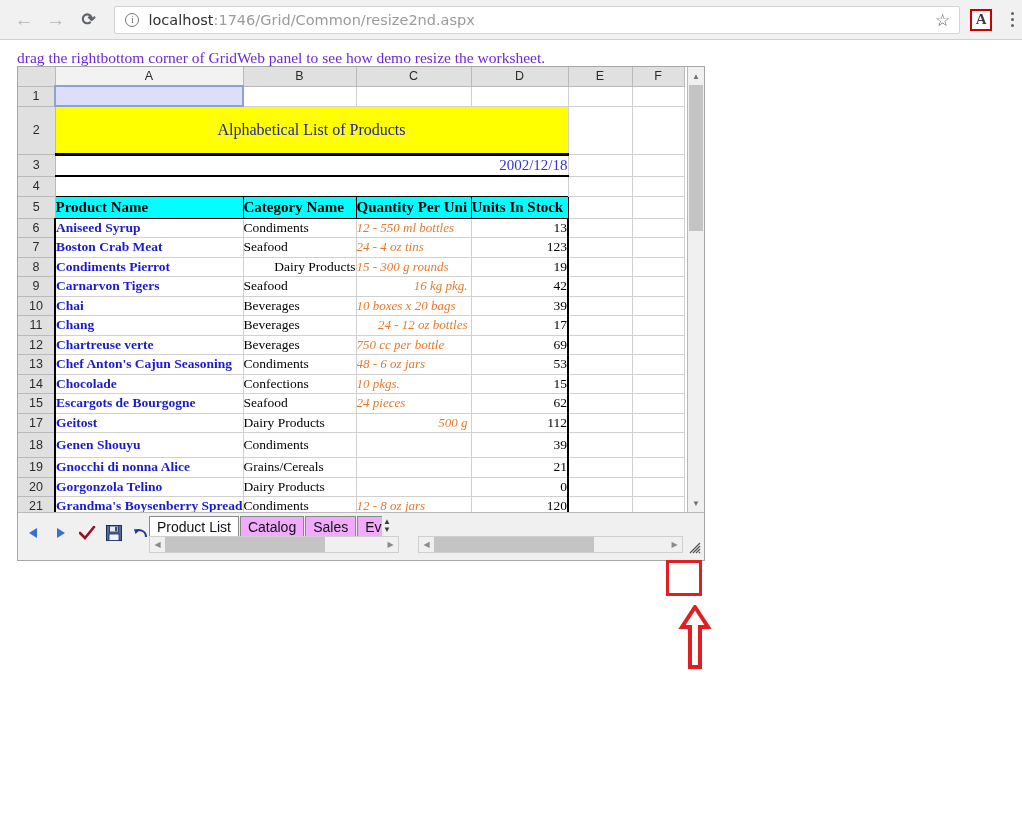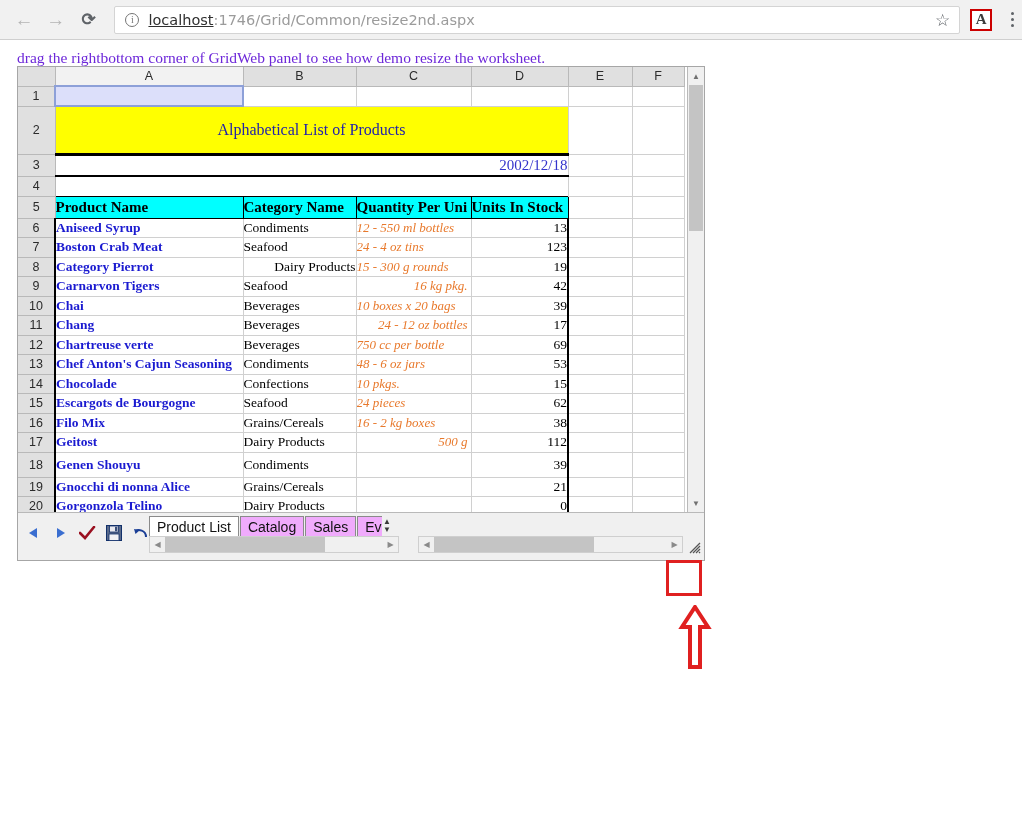--- a/index.html
+++ b/index.html
@@ -43,21 +43,21 @@
     width: 14px; height: 14px; margin-left: 10px; margin-right: 9px;
     border: 1.3px solid #757575; border-radius: 50%;
     color: #757575; font-size: 10px; line-height: 11.5px;
     text-align: center; font-family: "Liberation Serif", serif;
     flex: 0 0 auto;
   }
   #url-text {
     font-size: 14.5px; color: #9b9b9b; white-space: nowrap;
     font-family: "DejaVu Sans", sans-serif;
   }
-  #url-text .host { color: #303030; text-decoration: underline; }
+  #url-text .host { color: #303030; }
   #star-icon {
     position: absolute; right: 9px; top: 4px;
     font-size: 17px; color: #5f6368; line-height: 20px;
   }
   #pdf-ext {
     margin-left: 10px; width: 22px; height: 22px;
     background: #ffffff; border: 2px solid #cc0000;
     display: flex; align-items: center; justify-content: center;
   }
   #pdf-glyph {
@@ -357,21 +357,21 @@
               <td class="rowhdr">7</td>
               <td class="cell c-name thickL">Boston Crab Meat</td>
               <td class="cell c-cat">Seafood</td>
               <td class="cell c-qty">24 - 4 oz tins</td>
               <td class="cell c-units thickR">123</td>
               <td class="cell"></td>
               <td class="cell"></td>
             </tr>
             <tr style="height:19.5px">
               <td class="rowhdr">8</td>
-              <td class="cell c-name thickL">Category Pierrot</td>
+              <td class="cell c-name thickL">Condiments Pierrot</td>
               <td class="cell c-cat r">Dairy Products</td>
               <td class="cell c-qty">15 - 300 g rounds</td>
               <td class="cell c-units thickR">19</td>
               <td class="cell"></td>
               <td class="cell"></td>
             </tr>
             <tr style="height:19.5px">
               <td class="rowhdr">9</td>
               <td class="cell c-name thickL">Carnarvon Tigers</td>
               <td class="cell c-cat">Seafood</td>
@@ -424,29 +424,20 @@
               <td class="cell c-units thickR">15</td>
               <td class="cell"></td>
               <td class="cell"></td>
             </tr>
             <tr style="height:19.5px">
               <td class="rowhdr">15</td>
               <td class="cell c-name thickL">Escargots de Bourgogne</td>
               <td class="cell c-cat">Seafood</td>
               <td class="cell c-qty">24 pieces</td>
               <td class="cell c-units thickR">62</td>
-              <td class="cell"></td>
-              <td class="cell"></td>
-            </tr>
-            <tr style="height:19.5px">
-              <td class="rowhdr">16</td>
-              <td class="cell c-name thickL">Filo Mix</td>
-              <td class="cell c-cat">Grains/Cereals</td>
-              <td class="cell c-qty">16 - 2 kg boxes</td>
-              <td class="cell c-units thickR">38</td>
               <td class="cell"></td>
               <td class="cell"></td>
             </tr>
             <tr style="height:19.5px">
               <td class="rowhdr">17</td>
               <td class="cell c-name thickL">Geitost</td>
               <td class="cell c-cat">Dairy Products</td>
               <td class="cell c-qty r">500 g</td>
               <td class="cell c-units thickR">112</td>
               <td class="cell"></td>

